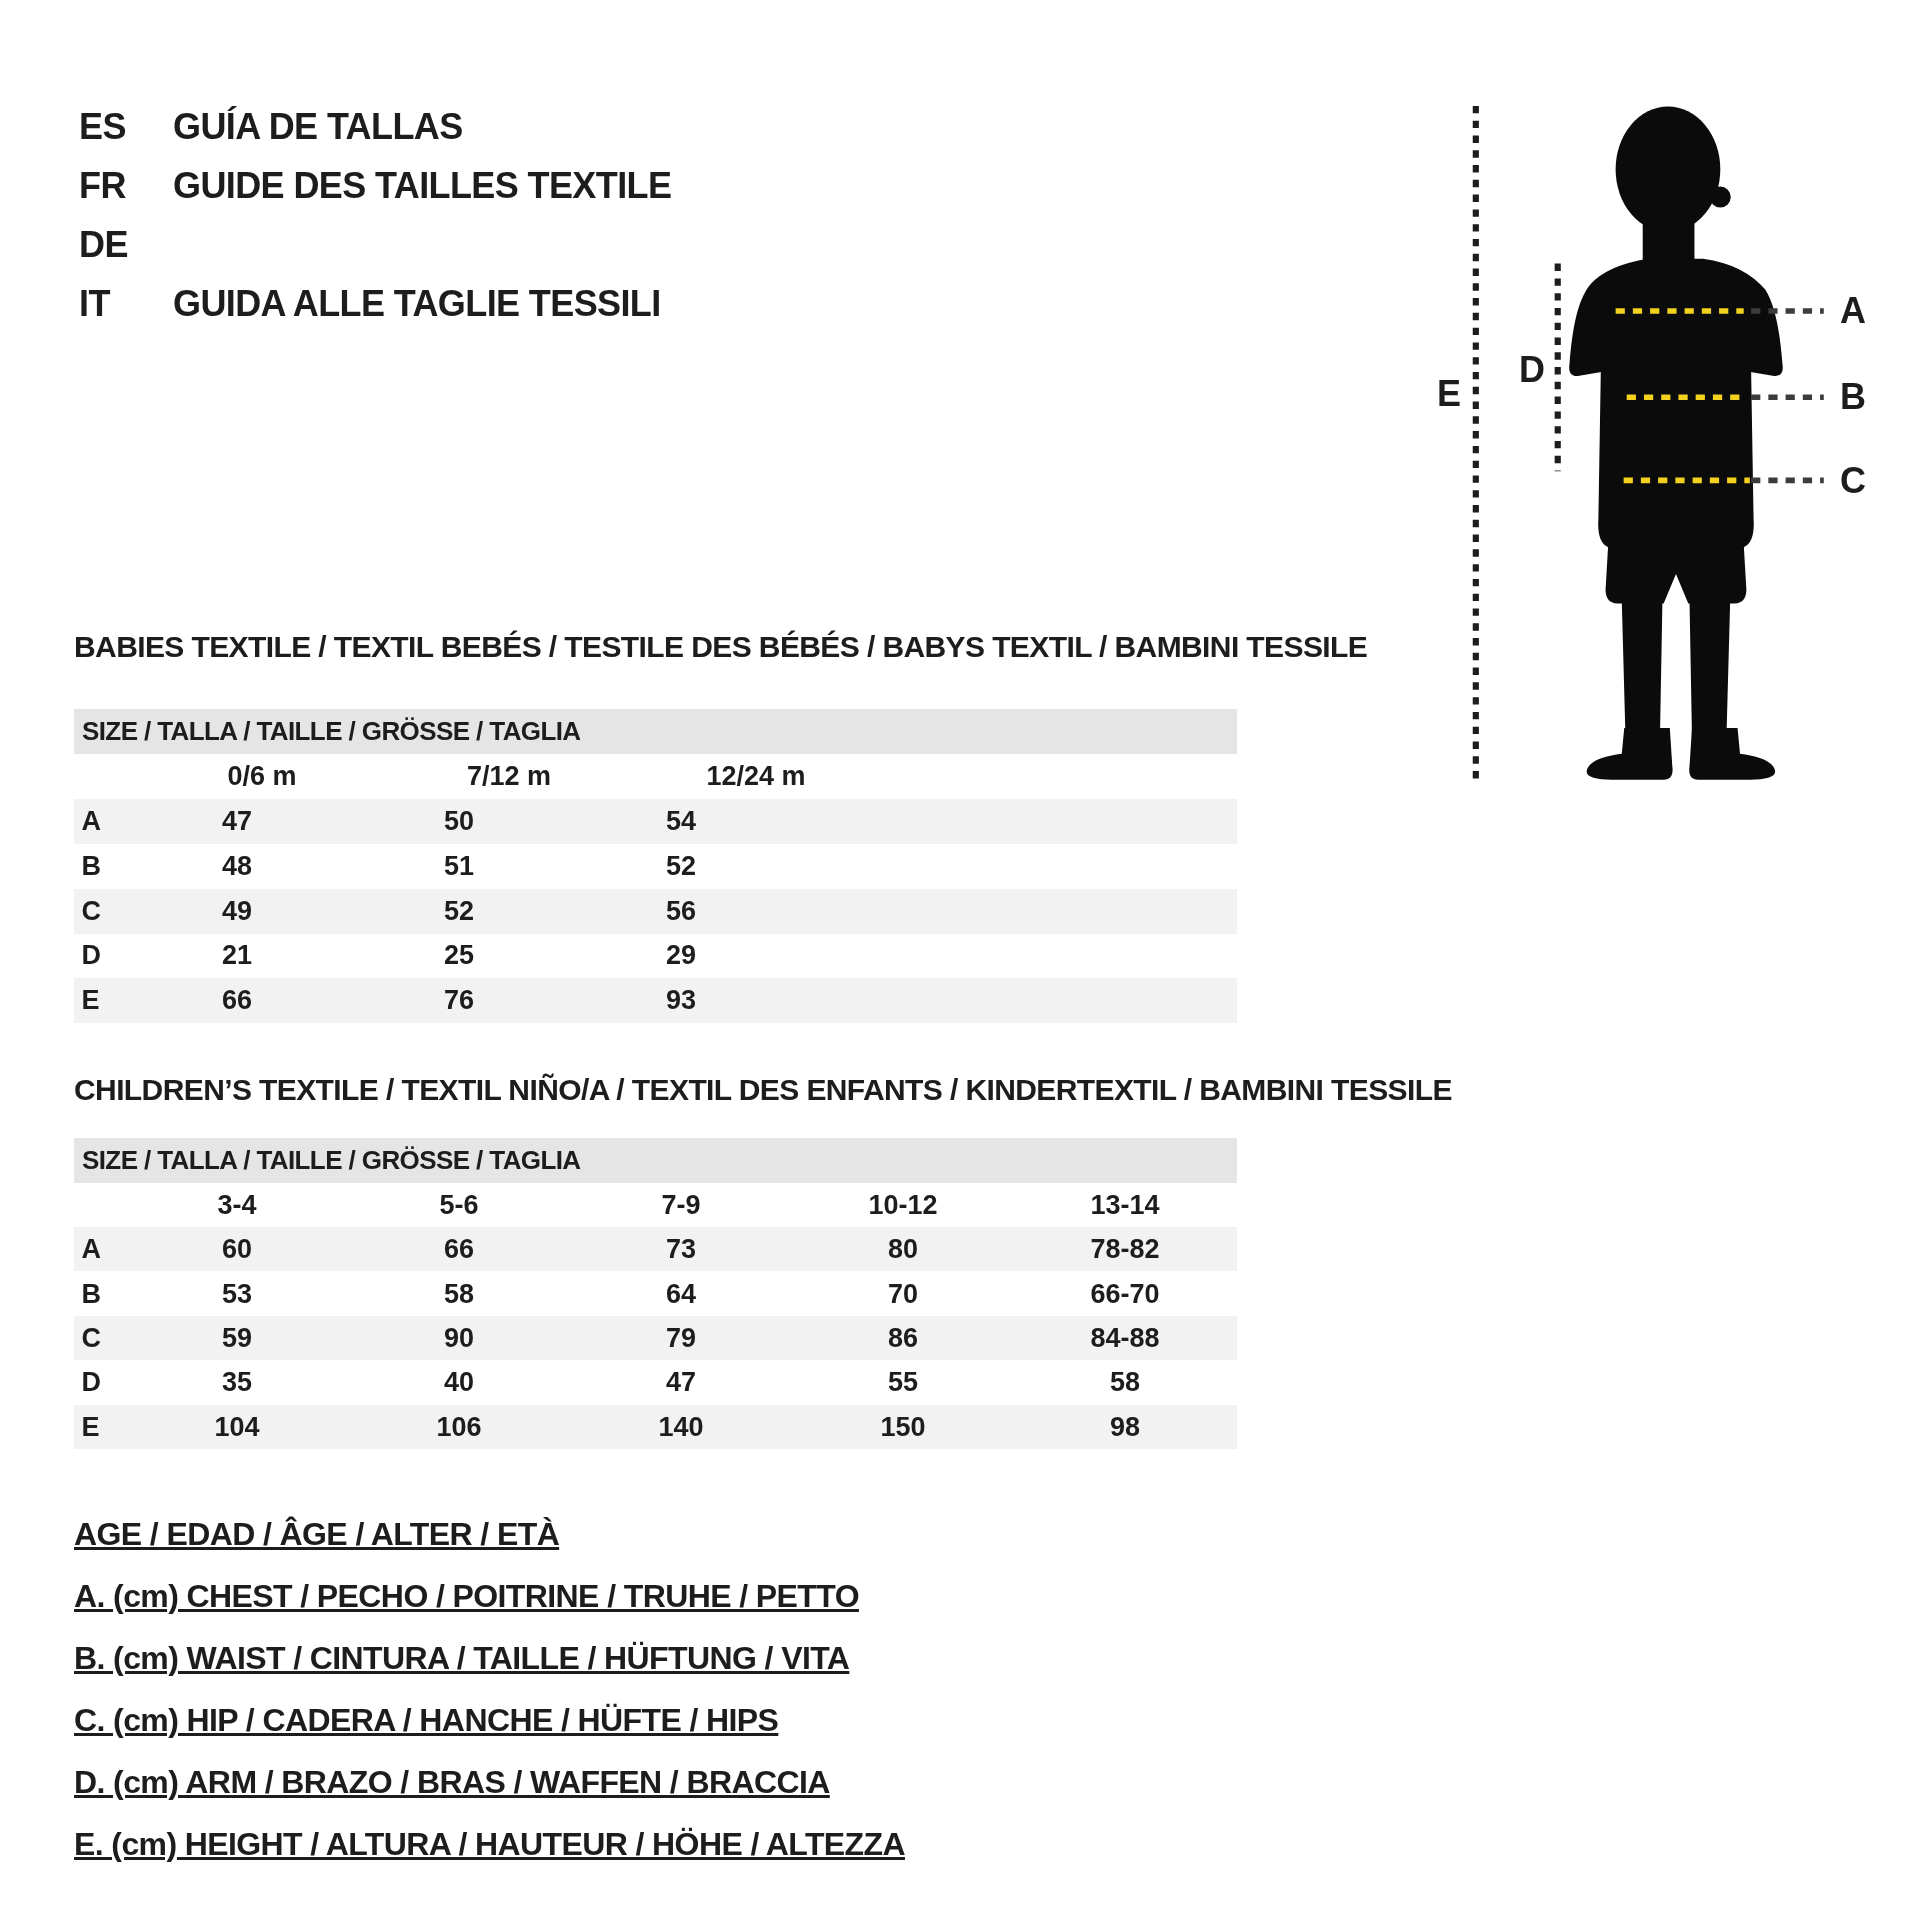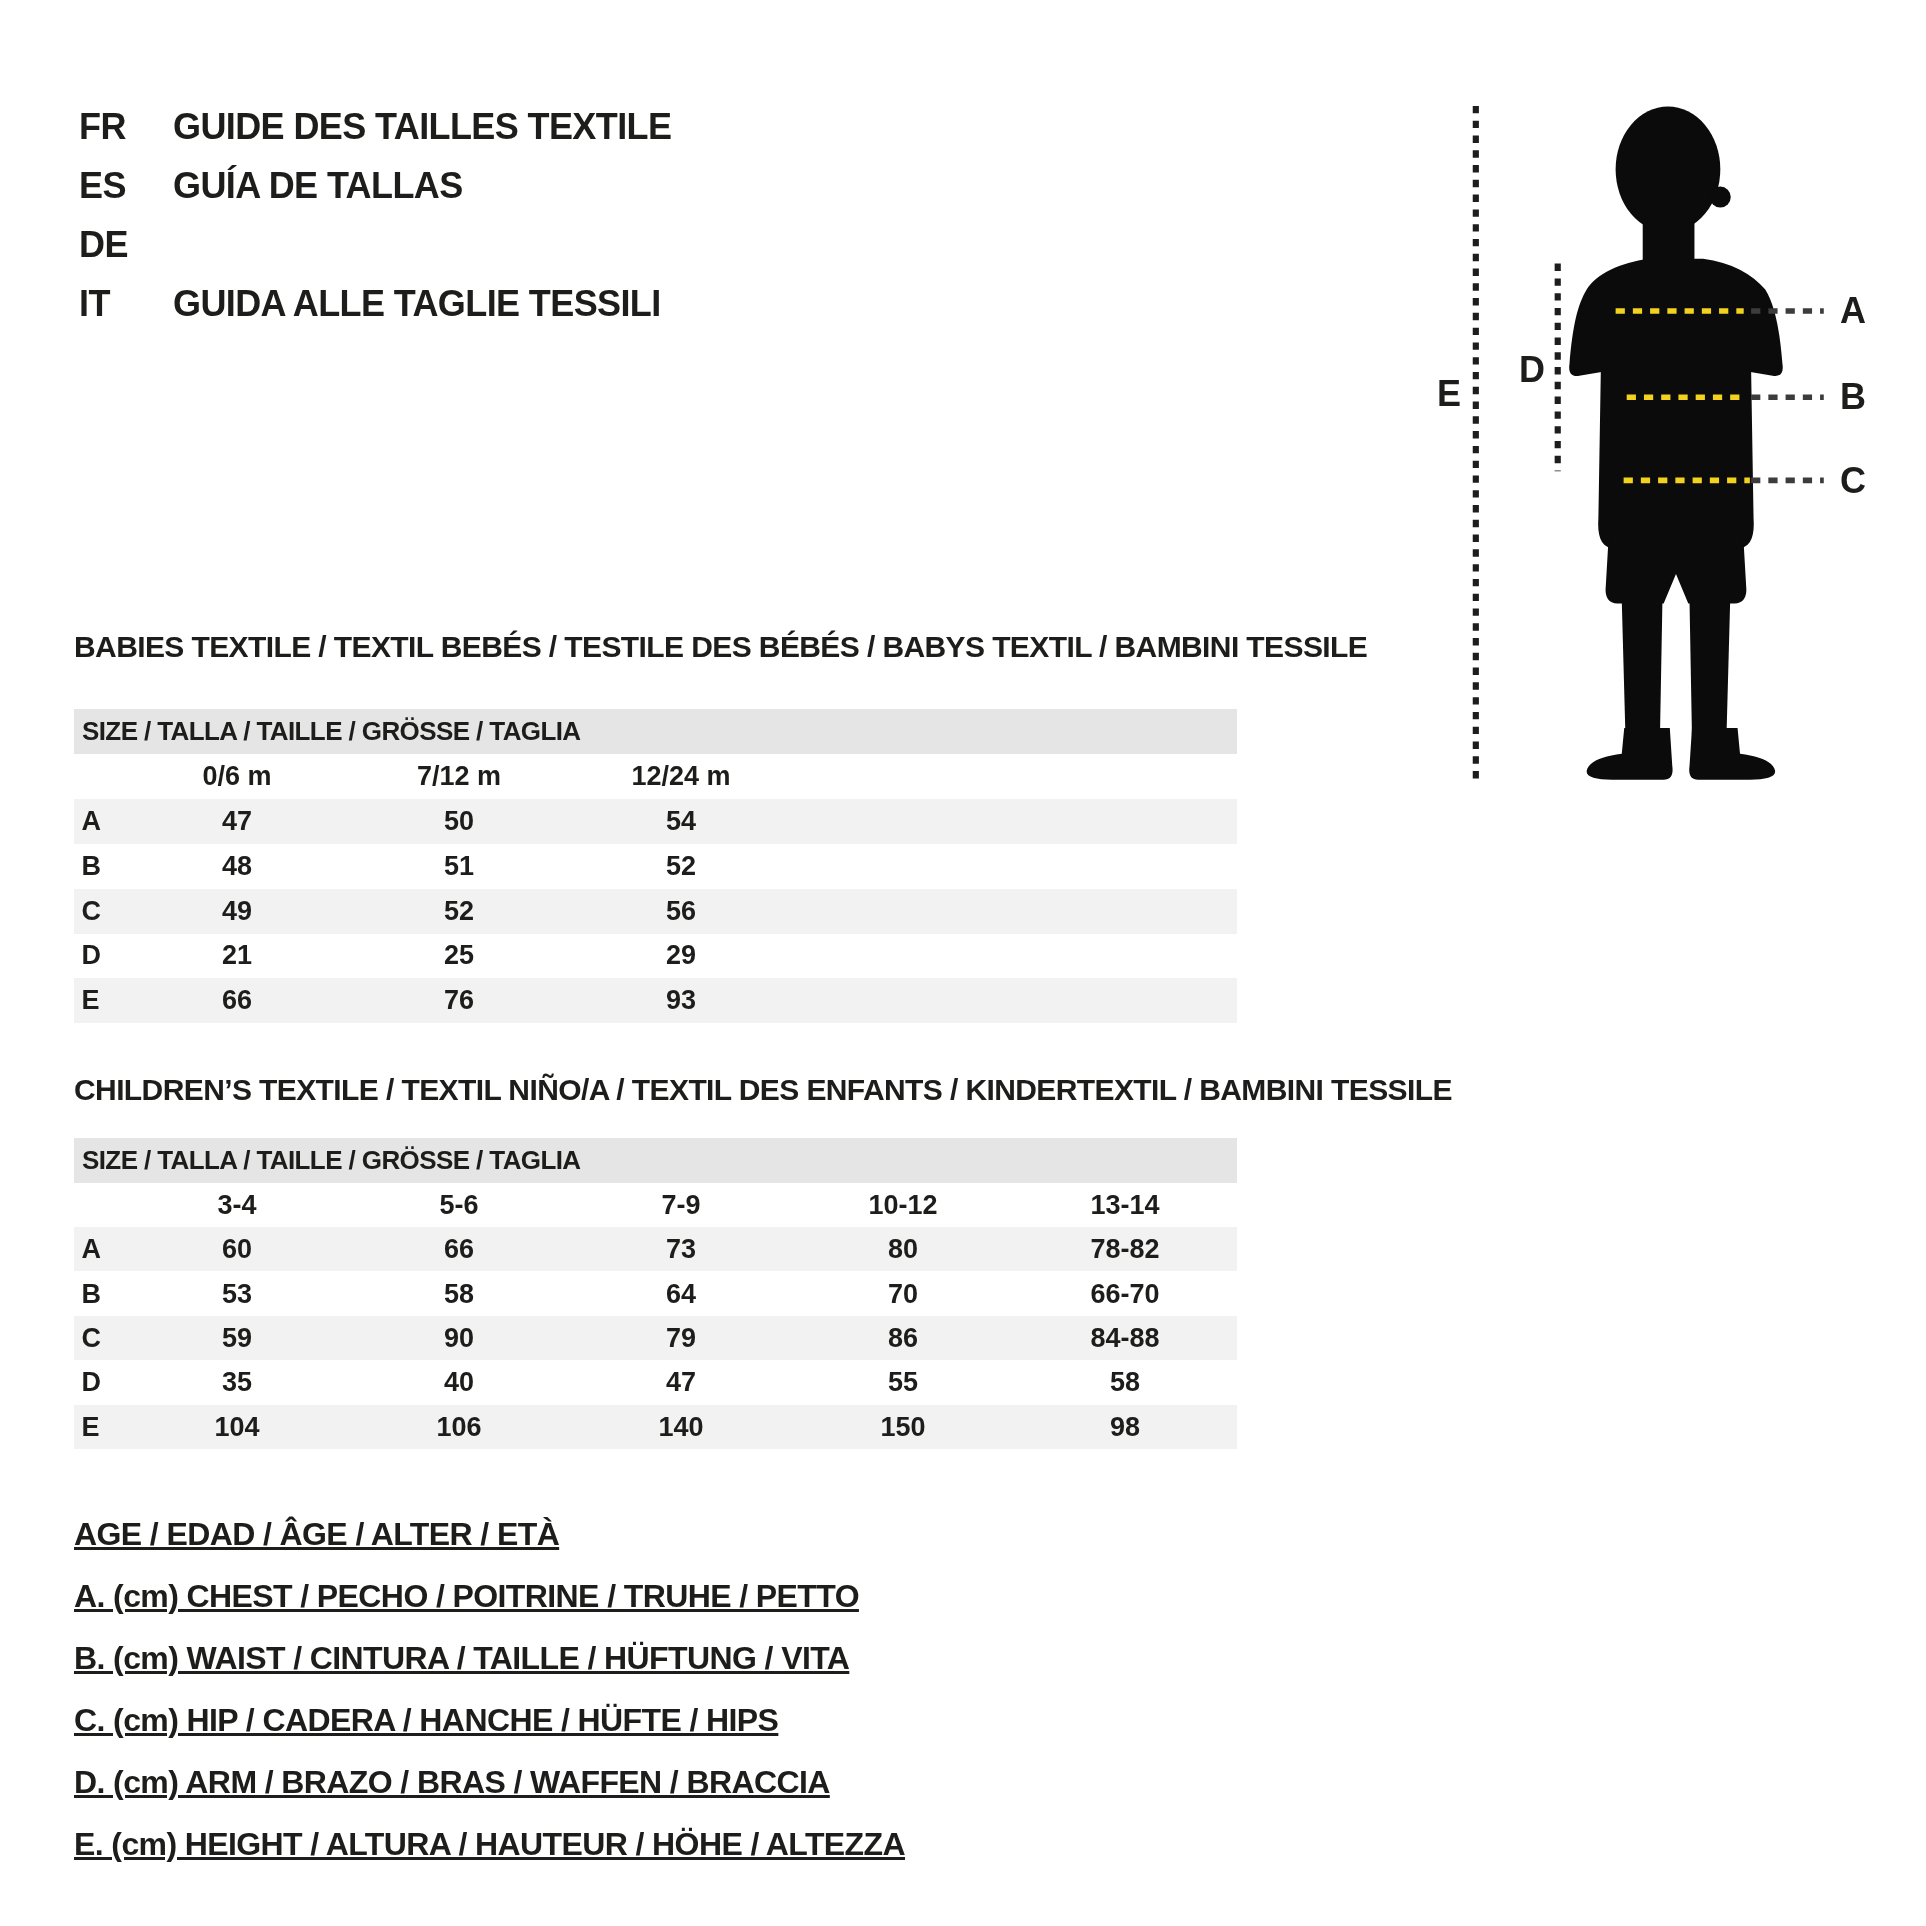--- a/index.html
+++ b/index.html
@@ -44,26 +44,26 @@
 
   
   .figure-svg { position:absolute; left:1405px; top:92px; width:521px; height:709px; }
   .fig-label { position:absolute; transform:translate(-50%,-50%); font-size:36px; font-weight:bold; }
 </style>
 </head>
 <body>
 
 <div class="lang-block">
   <div class="lang-row">
+    <span class="lang-code">ES</span>
+    <span>GUÍA DE TALLAS</span>
+  </div>
+  <div class="lang-row">
     <span class="lang-code">FR</span>
     <span>GUIDE DES TAILLES TEXTILE</span>
-  </div>
-  <div class="lang-row">
-    <span class="lang-code">ES</span>
-    <span>GUÍA DE TALLAS</span>
   </div>
   <div class="lang-row">
     <span class="lang-code">DE</span>
   </div>
   <div class="lang-row">
     <span class="lang-code">IT</span>
     <span>GUIDA ALLE TAGLIE TESSILI</span>
   </div>
 </div>
 
@@ -99,21 +99,21 @@
 <div class="fig-label" style="left:1853px; top:481px;">C</div>
 <div class="fig-label" style="left:1532px; top:370px;">D</div>
 <div class="fig-label" style="left:1449px; top:394px;">E</div>
 
 <div class="section-title" style="top:628px;text-align:right;">BABIES TEXTILE / TEXTIL BEBÉS / TESTILE DES BÉBÉS / BABYS TEXTIL / BAMBINI TESSILE</div>
 
 <div class="size-bar" style="top:709px;">
   <span>SIZE / TALLA / TAILLE / GRÖSSE / TAGLIA</span>
 </div>
 
-<div class="trow cols-babies h73" style="top:754px;">
+<div class="trow cols-babies h73" style="top:754px;gap:25px;">
   <div class="cell rlabel"></div>
   <div class="cell">0/6 m</div>
   <div class="cell">7/12 m</div>
   <div class="cell">12/24 m</div>
   <div></div>
 </div>
 
 <div class="trow cols-babies h73 stripe" style="top:799px;">
   <div class="cell rlabel">A</div>
   <div class="cell">47</div>

